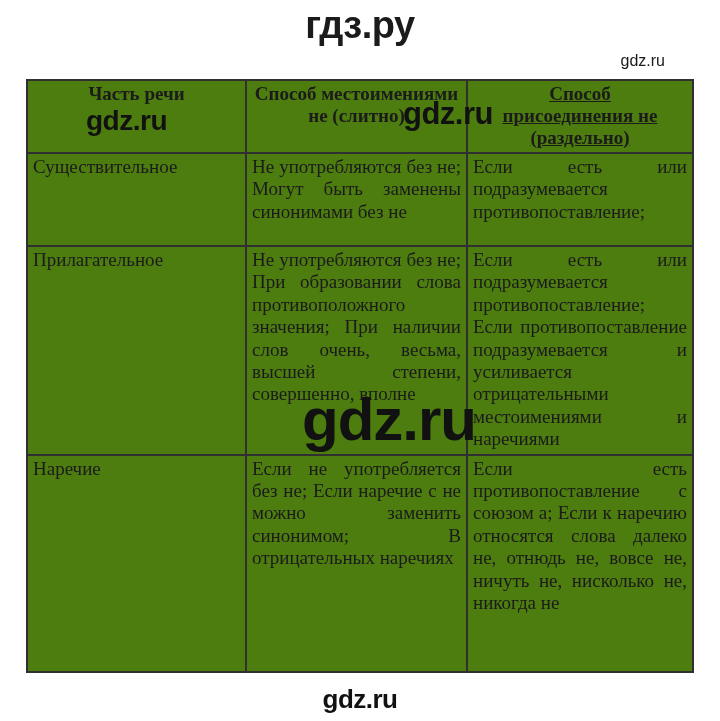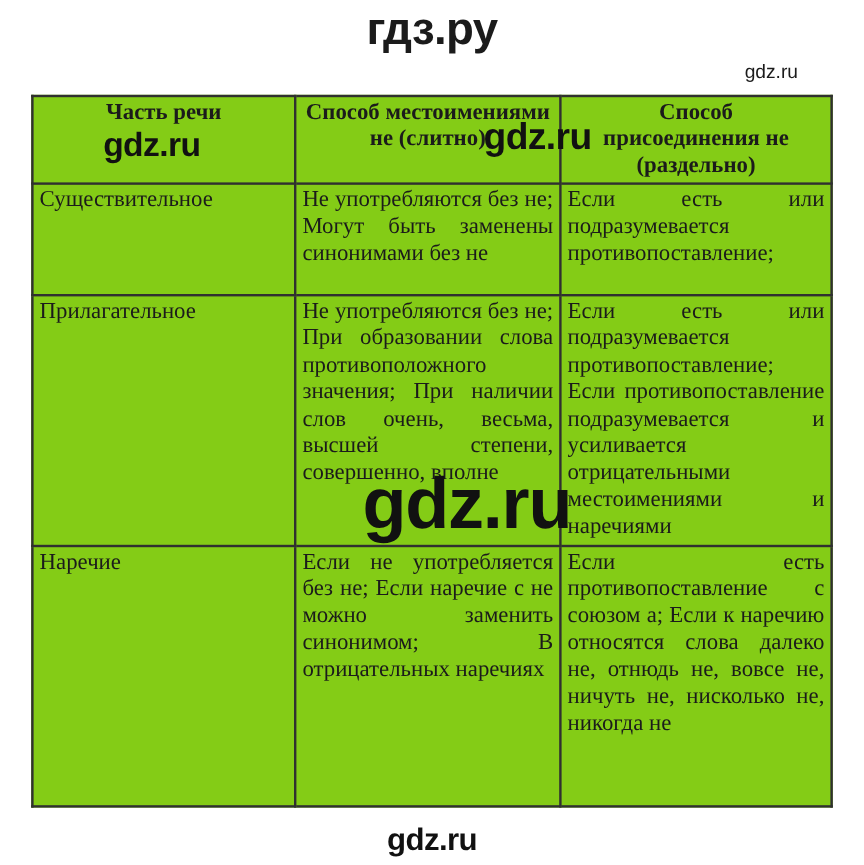--- a/index.html
+++ b/index.html
@@ -19,31 +19,31 @@
   .ex-num   { left:26px;  top:44px; font-size:20px; font-weight:bold;margin-top:42px; }
   .ex-title { left:118px; top:52px; font-size:25px;margin-top:31px; }
   .wm-top-right {
     right:55px; top:52px; font-family:"Liberation Sans", sans-serif;
     font-size:16px; font-weight:400;
   }
 
   
   table.gt {
     position:absolute; left:26px; top:79px; width:666px;
-    border-collapse:collapse; table-layout:fixed; background:#84cc16;
+    border-collapse:collapse; table-layout:fixed; background:#4d7c0f;
   }
   .gt th, .gt td {
     border:2px solid #303030; vertical-align:top;
     padding:2px 5px 3px 5px; box-sizing:border-box;
     font-size:19px; overflow:visible;
   }
   .gt th { font-weight:bold; text-align:center; line-height:22px; position:relative; }
   .gt td { line-height:22.4px; }
   .just  { text-align:justify; }
-  .pre   { white-space:pre-line; }
+  .pre   { white-space:pre-line;text-decoration:underline; }
 
   tr.r-hdr { height:71px; }
   tr.r-1   { height:93px;border-radius:26px; }
   tr.r-2   { height:168px;margin-top:40px; }
   tr.r-3   { height:217px; }
 
   
   .wm {
     font-family:"Liberation Sans", sans-serif; font-weight:bold;
     letter-spacing:-0.5px; color:#111; white-space:nowrap;

